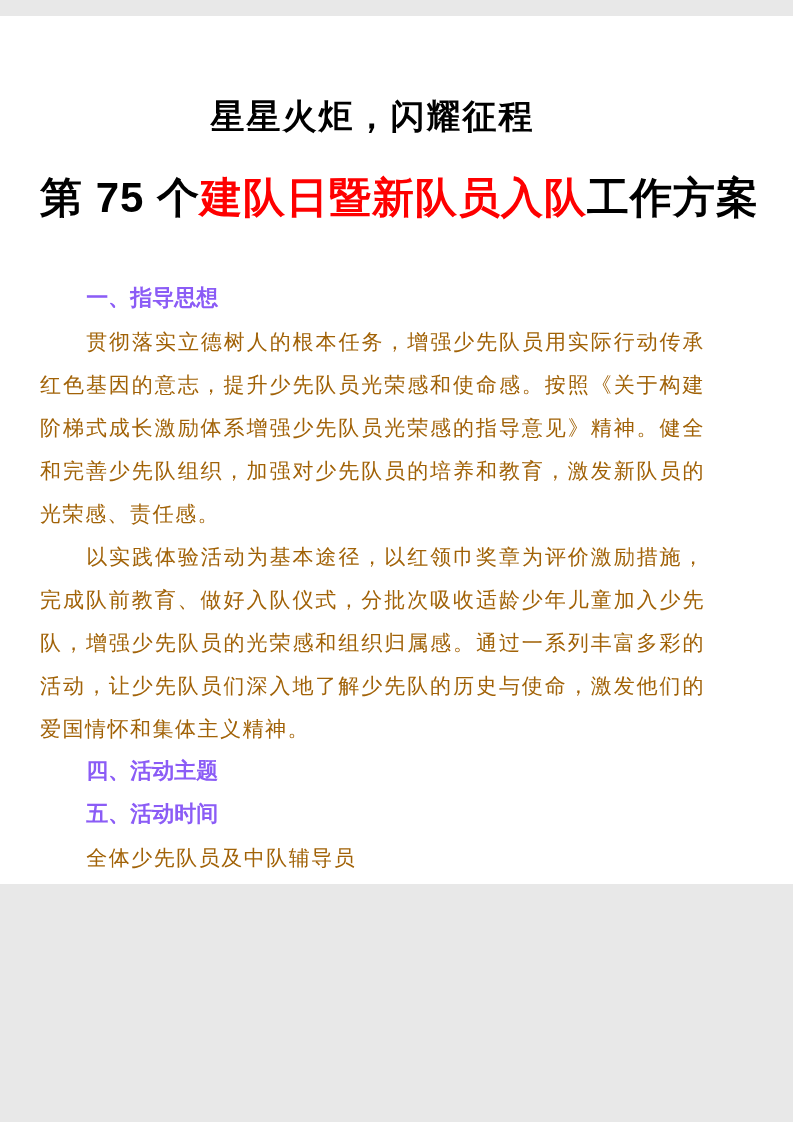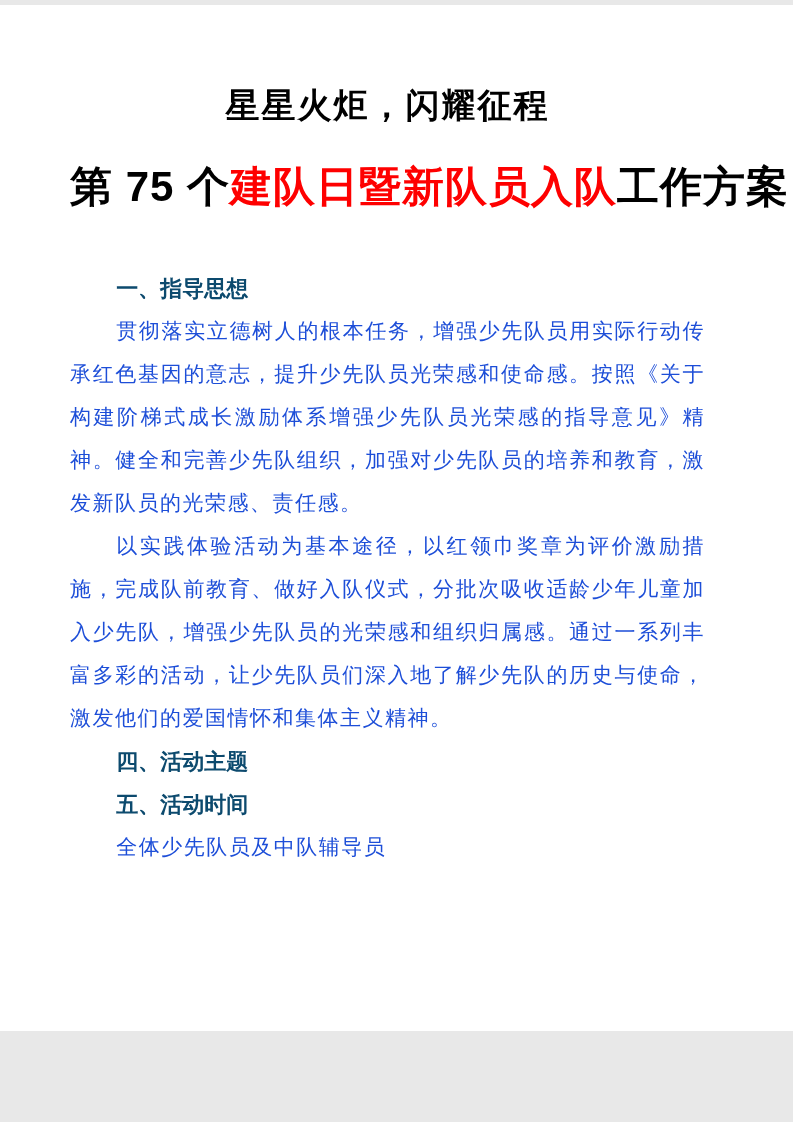--- a/index.html
+++ b/index.html
@@ -1,24 +1,24 @@
 <!DOCTYPE html>
 <html><head>
 <meta charset="utf-8">
 <style>
   * { margin: 0; padding: 0; box-sizing: border-box; }
   html, body { background: #e8e8e8; }
   .page {
     position: relative;
     width: 793px;
-    height: 1026px;
-    margin: 5px auto;
+    height: 868px;
+    margin: 16px auto;
     background: #ffffff;
     overflow: hidden;
-    padding: 80px 88px 0 70px;
+    padding: 80px 88px 0 40px;
     font-family: "Liberation Serif", serif;
     color: #000000;
   }
   .doc-title {
     text-align: center;
     font-family: "Liberation Serif", serif;
     font-size: 34px;
     font-weight: bold;
     line-height: 42px;
     letter-spacing: 2px;
@@ -31,36 +31,36 @@
     font-size: 42px;
     font-weight: bold;
     line-height: 44px;
     letter-spacing: 1px;
     color: #000000;
     margin-bottom: 58px;
     white-space: nowrap;
   }
   .doc-subtitle .highlight { color: #fe0000; }
   .section-heading {
-    font-family: Liberation Serif, serif;
+    font-family: Liberation Mono, monospace;
     font-size: 22px;
     font-weight: bold;
     line-height: 43px;
     text-indent: 2.1em;
-    color: #0c4a6e;
+    color: #8b5cf6;
   }
   .paragraph {
     font-family: "Liberation Serif", serif;
     font-size: 21px;
     font-weight: normal;
     line-height: 43px;
     letter-spacing: 1.5px;
     text-indent: 2.2em;
     text-align: justify;
-    color: #1d4ed8;
+    color: #a16207;
   }
 </style>
 </head>
 <body>
 
 <div class="page">
 
   <div class="doc-title">星星火炬，闪耀征程</div>
 
   <div class="doc-subtitle"><span>第 75 个</span><span class="highlight">建队日暨新队员入队</span><span>工作方案</span></div>

